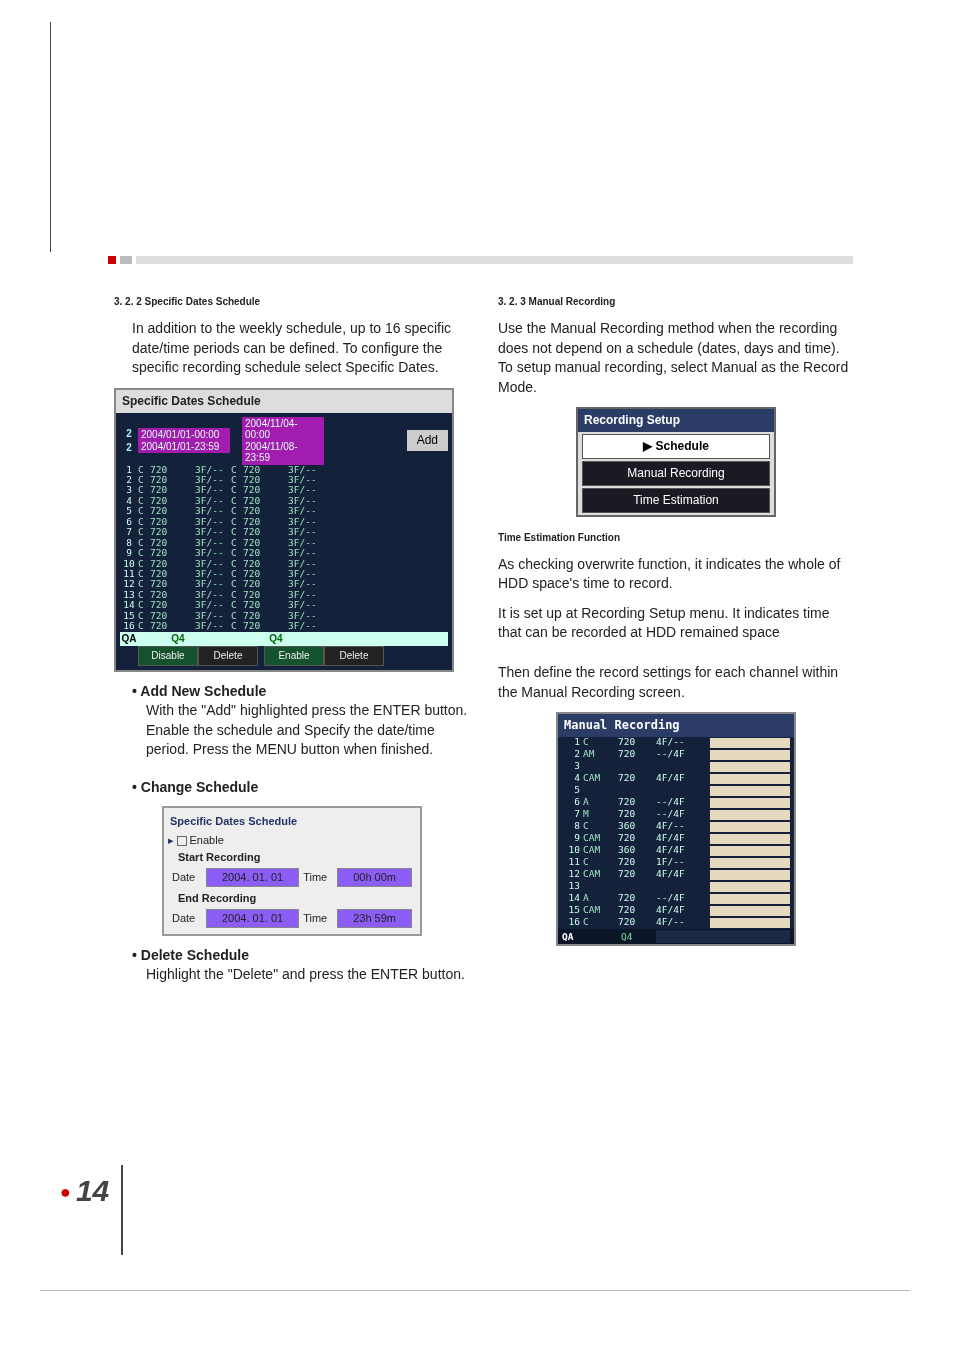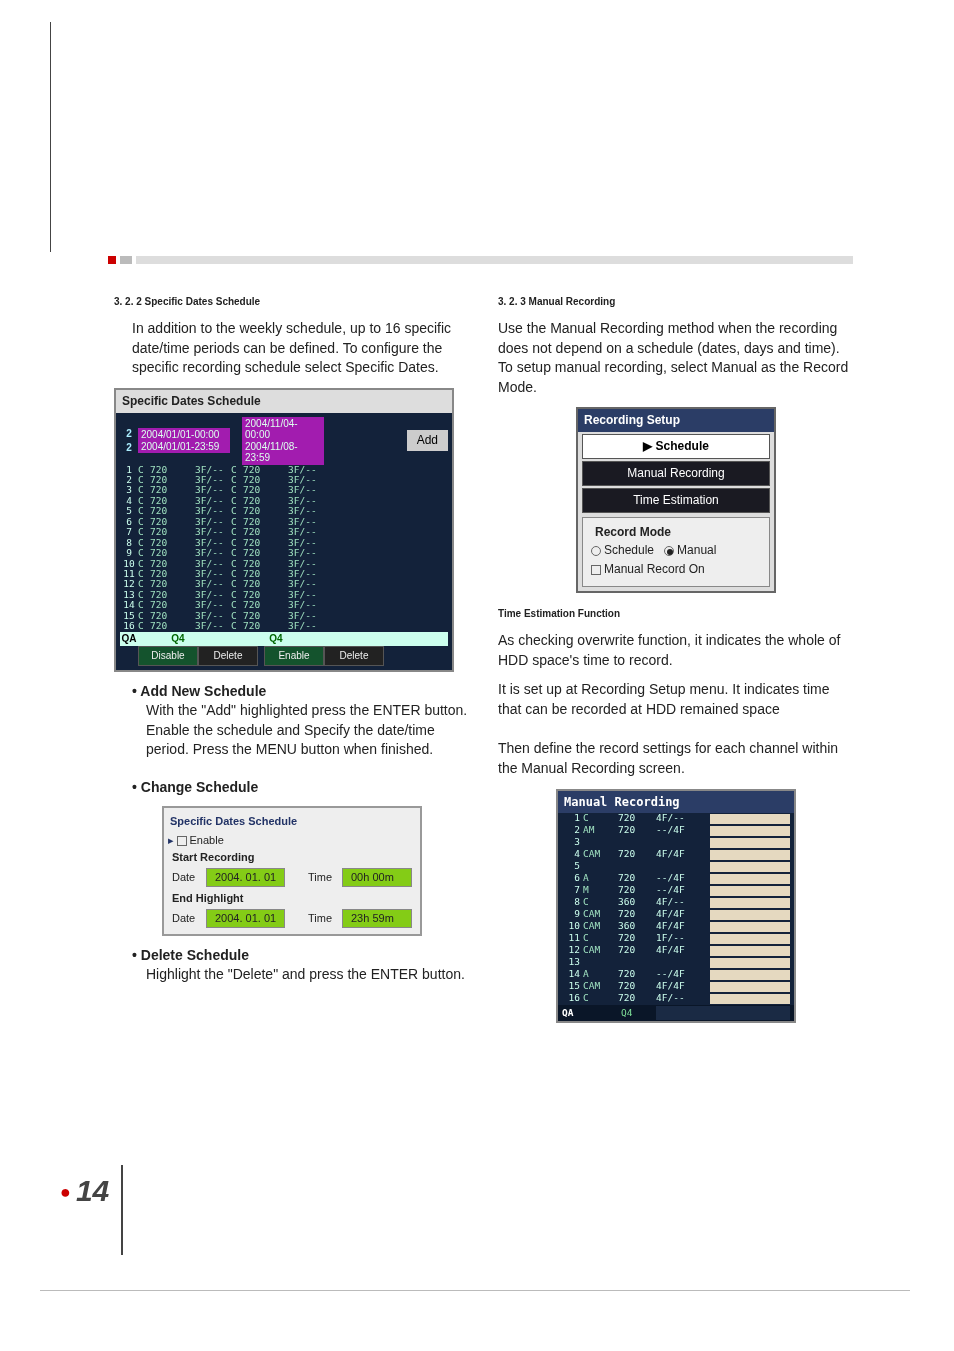--- a/index.html
+++ b/index.html
@@ -66,24 +66,24 @@
   .sds-btn-row .b.alt { background:#222; }
 
   
   .dlg-box {
     width: 260px; margin: 8px auto 10px auto; border: 2px solid #999;
     background: #eee; font-size: 11px; padding: 4px;
   }
   .dlg-title { font-weight:bold; color:#236; padding:2px 0 4px 2px; }
   .dlg-enable::before { content:"▸"; color:#236; margin-right:3px;}
   .dlg-enable .chk { display:inline-block; width:10px;height:10px;border:1px solid #666; vertical-align:middle; margin-right:3px;}
-  .dlg-sec { font-weight:bold; margin-top:2px; padding-left:4px; }
+  .dlg-sec { font-weight:bold; margin-top:2px; padding-left:4px;margin-left:6px; }
   .dlg-row { display:flex; align-items:center; gap:4px; padding:2px 4px;}
   .dlg-row .lab { width:30px; }
-  .dlg-row .inp { background:#84cc16; border:1px solid #888; padding:1px 8px; min-width:70px; display:inline-block;}
+  .dlg-row .inp { background:#8b5cf6; border:1px solid #888; padding:1px 15px; min-width:70px; display:inline-block;}
   .dlg-row .tim { margin-left:auto; }
 
   
   .rec-setup {
     width: 200px; margin: 10px auto 14px auto; border: 2px solid #666; background:#ddd; font-size:12px;
   }
   .rs-title { background:#2b3d66; color:#fff; font-weight:bold; text-align:left; padding:3px 6px; }
   .rs-item { background:#1a1a22; color:#fff; text-align:center; padding:3px 0; border:1px solid #555; margin:2px 4px;}
   .rs-item.sel::before { content:"▶ "; color:#000; }
   .rs-item.sel { background:#fff; color:#000; font-weight:bold;}
@@ -320,21 +320,21 @@
     <div class="dlg-box">
       <div class="dlg-title">Specific Dates Schedule</div>
       <div class="dlg-enable"><span class="chk"></span><span>Enable</span></div>
       <div class="dlg-sec">Start Recording</div>
       <div class="dlg-row">
         <span class="lab">Date</span>
         <span class="inp">2004. 01. 01</span>
         <span class="lab tim">Time</span>
         <span class="inp">00h 00m</span>
       </div>
-      <div class="dlg-sec">End Highlight</div>
+      <div class="dlg-sec">End Recording</div>
       <div class="dlg-row">
         <span class="lab">Date</span>
         <span class="inp">2004. 01. 01</span>
         <span class="lab tim">Time</span>
         <span class="inp">23h 59m</span>
       </div>
     </div>
 
 
     <p class="bullet indent" style="margin-top:10px;">Delete Schedule</p>
@@ -343,25 +343,20 @@
 
   <div class="col">
     <h4 class="section-head">3. 2. 3 Manual Recording</h4>
     <p class="body">Use the Manual Recording method when the recording does not depend on a schedule (dates, days and time). To setup manual recording, select Manual as the Record Mode.</p>
 
     <div class="rec-setup">
       <div class="rs-title">Recording Setup</div>
       <div class="rs-item sel">Schedule</div>
       <div class="rs-item">Manual Recording</div>
       <div class="rs-item">Time Estimation</div>
-      <div class="rs-group">
-        <div class="rs-legend">Record Mode</div>
-        <div class="rs-opt"><span class="rdo"></span><span>Schedule</span>&nbsp;&nbsp;&nbsp;<span class="rdo on"></span><span>Manual</span></div>
-        <div class="rs-opt"><span class="chk"></span><span>Manual Record On</span></div>
-      </div>
     </div>
 
     <h4 class="section-head" style="margin-top:14px;">Time Estimation Function</h4>
     <p class="body">As checking overwrite function, it indicates the whole of HDD space's time to record.</p>
     <p class="body">It is set up at Recording Setup menu. It indicates time that can be recorded at HDD remained space</p>
 
     <p class="body" style="margin-top:20px;">Then define the record settings for each channel within the Manual Recording screen.</p>
 
     <div class="mr-box">
       <div class="mr-title">Manual Recording</div>

